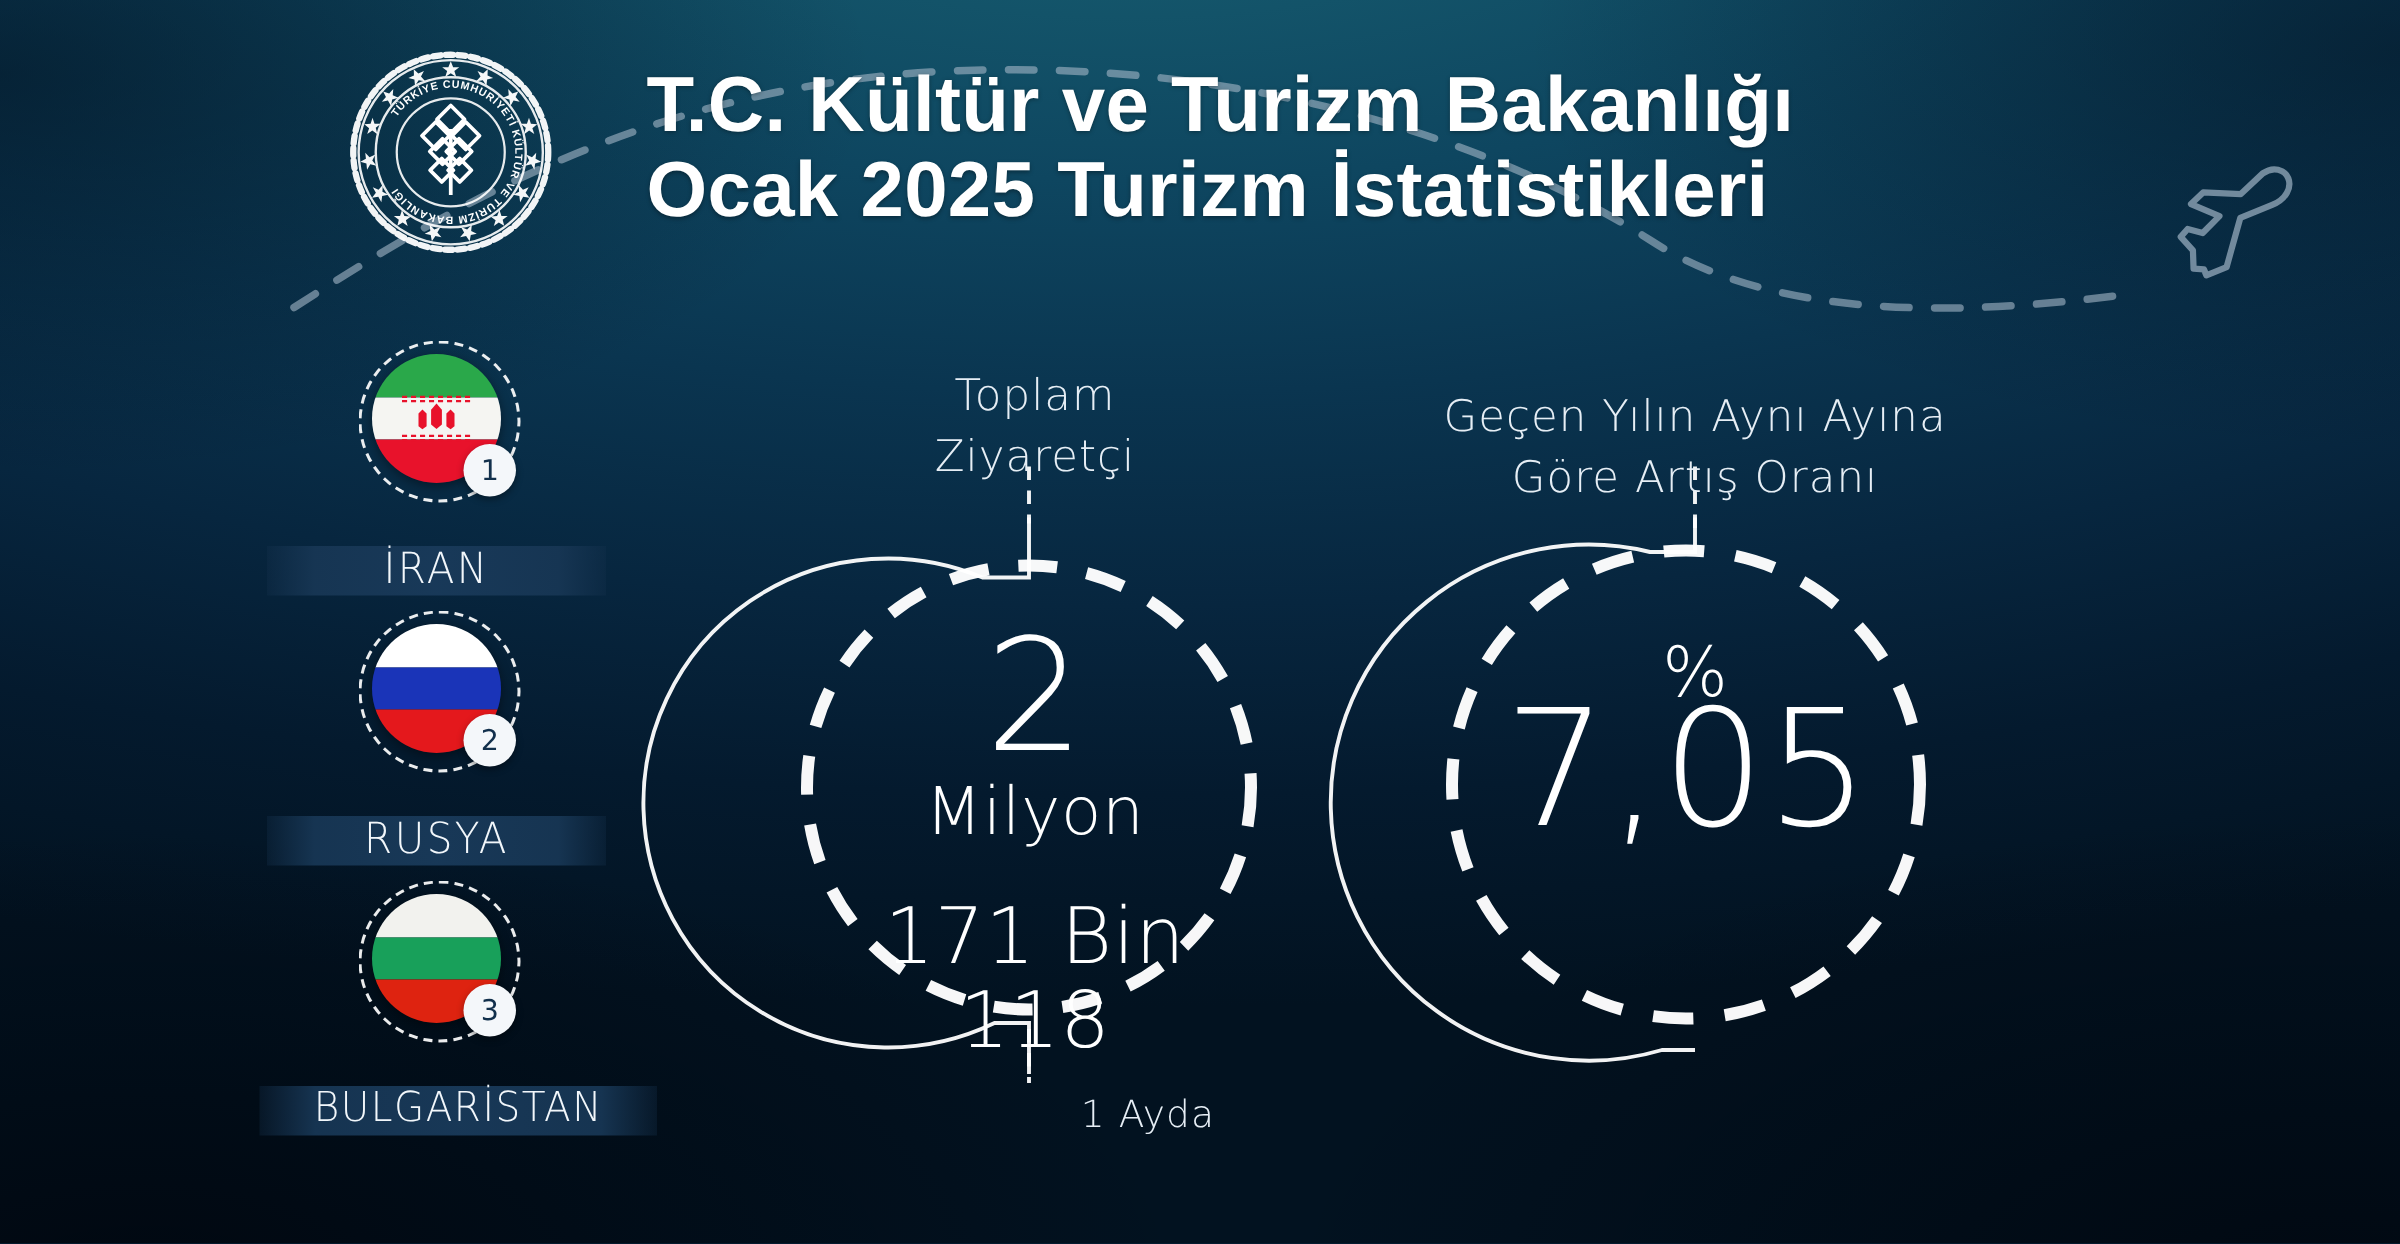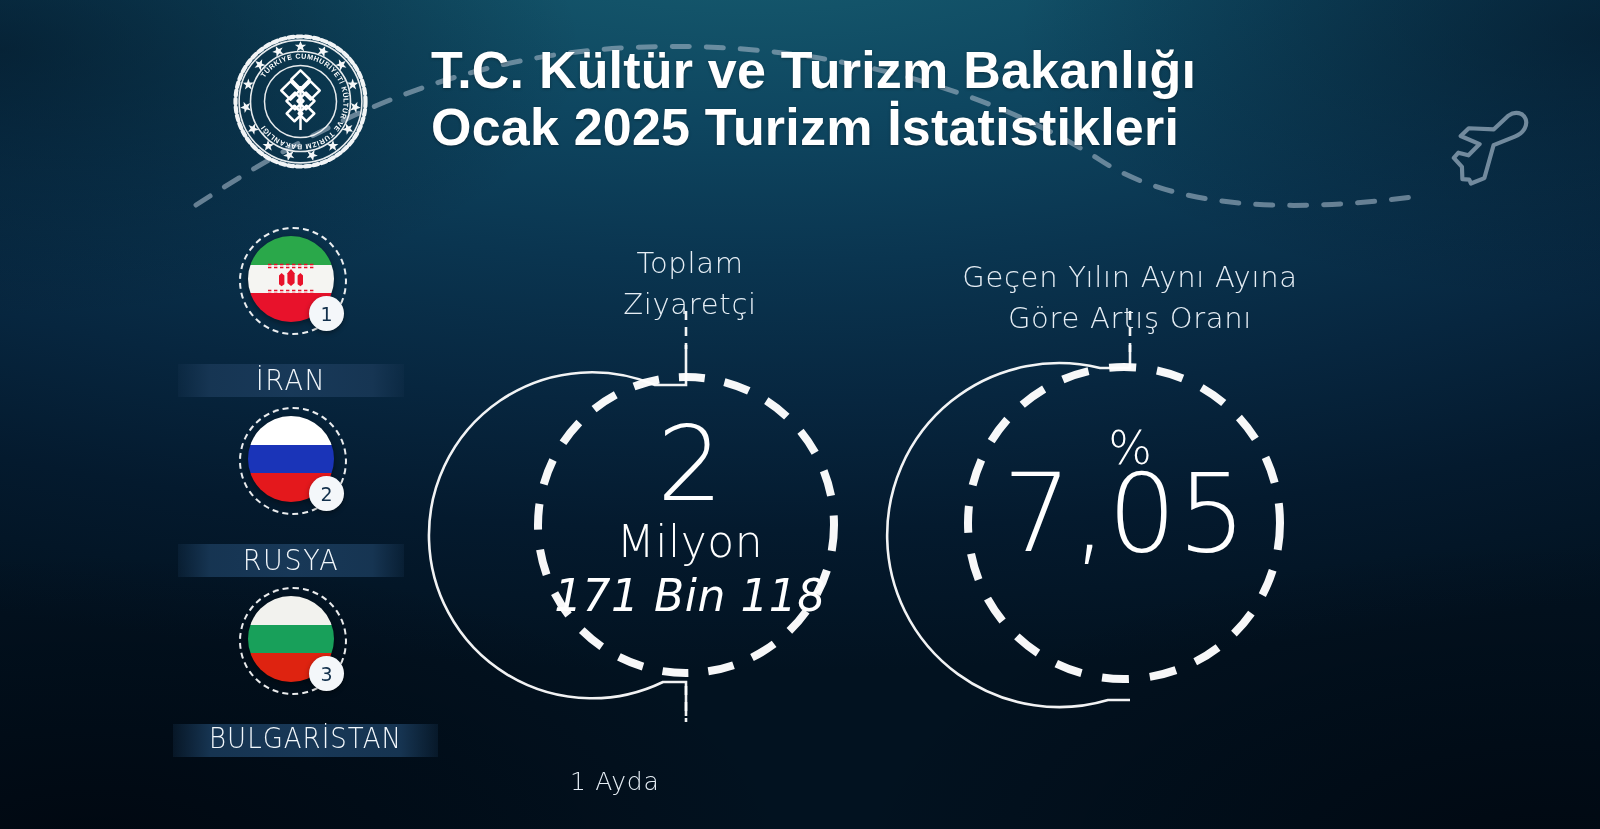--- a/index.html
+++ b/index.html
@@ -74,33 +74,32 @@
 
   
   .stat-caption{
     position:absolute;text-align:center;color:#e6eef5;
     font-family:"DejaVu Sans",sans-serif;font-weight:300;
     font-size:29px;line-height:1.42;letter-spacing:.7px;white-space:nowrap;
   }
   #cap-total{left:540px;top:243px;width:300px;}
   #cap-rate{left:930px;top:257px;width:400px;}
   #cap-month{
-    left:570px;top:728px;width:240px;text-align:left;color:#e6eef5;
+    left:570px;top:728px;width:240px;text-align:right;color:#e6eef5;
     font-family:"DejaVu Sans",sans-serif;font-weight:300;font-size:25px;letter-spacing:.7px;
     position:absolute;
-    margin-top:39px;
   }
 
   .circle-text{
     position:absolute;text-align:center;color:#ffffff;
     font-family:"DejaVu Sans",sans-serif;font-weight:300;
   }
   #total-big{left:590px;top:412px;width:200px;font-size:104px;line-height:1;letter-spacing:0;}
   #total-unit{left:560px;top:518px;width:260px;font-size:44px;line-height:1.08;letter-spacing:.5px;}
-  #total-rest{left:540px;top:572px;width:300px;font-size:44px;line-height:1.08;letter-spacing:.5px;font-style:italic;}
+  #total-rest{left:540px;top:597px;width:300px;font-size:52px;line-height:1.08;letter-spacing:.5px;}
 
   #rate-pct{left:1070px;top:425px;width:120px;font-size:46px;line-height:1;}
   #rate-val{left:955px;top:460px;width:340px;font-size:108px;line-height:1;letter-spacing:1px;}
 </style>
 </head>
 <body>
 
 <div id="stage">
 
   <div id="vignette"></div>

